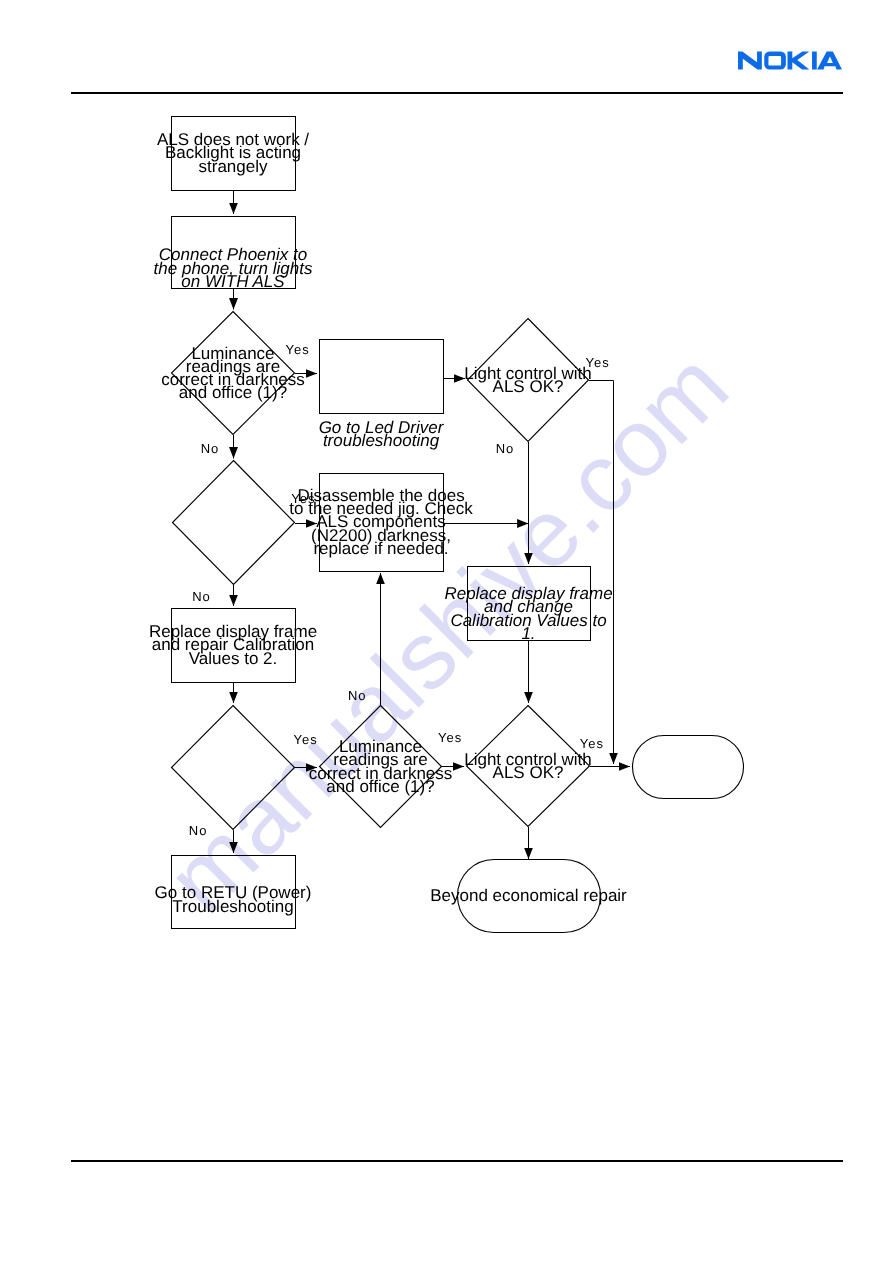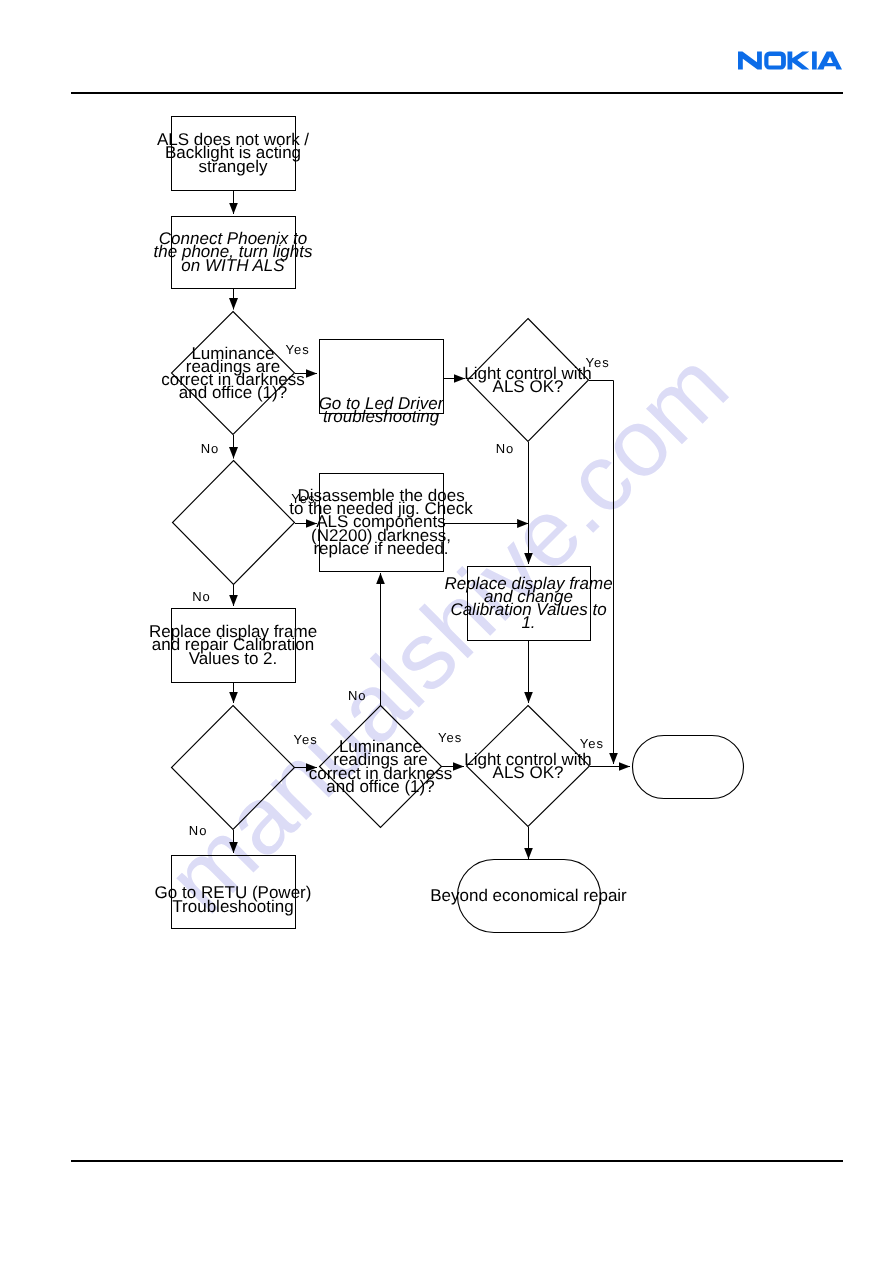--- a/index.html
+++ b/index.html
@@ -6,21 +6,21 @@
   body{width:893px;height:1263px;background:#ffffff;font-family:"Liberation Sans",sans-serif;overflow:hidden;
        -webkit-font-smoothing:antialiased;text-rendering:geometricPrecision;}
   #page{position:absolute;left:0;top:0;width:893px;height:1263px;background:#fff;}
   .rule{position:absolute;background:#000000;}
   #logo{position:absolute;left:738px;top:50px;width:104px;height:21px;}
   #wm{position:absolute;left:0;top:0;width:893px;height:1263px;mix-blend-mode:multiply;}
   #flow{position:absolute;left:0;top:0;width:893px;height:1263px;}
   .nodelabel{position:absolute;display:flex;align-items:center;justify-content:center;
              text-align:center;color:#000;font-size:17px;line-height:13.2px;
              font-family:"Liberation Sans",sans-serif;}
-  .nodelabel.it{font-style:italic;}
+  .nodelabel.it{font-style:italic;align-items:flex-end;}
   .nodelabel span{display:block;white-space:pre;}
   #wm-text{position:absolute;left:151px;top:862px;transform-origin:0 0;
            transform:rotate(-45deg);font-family:"Liberation Sans",sans-serif;
            font-size:95.6px;line-height:95.6px;font-weight:500;white-space:nowrap;}
   .edgelabel{position:absolute;color:#000;font-size:13px;line-height:11.5px;
              letter-spacing:1px;
              font-family:"Liberation Sans",sans-serif;white-space:nowrap;}
 </style>
 </head>
 <body>

